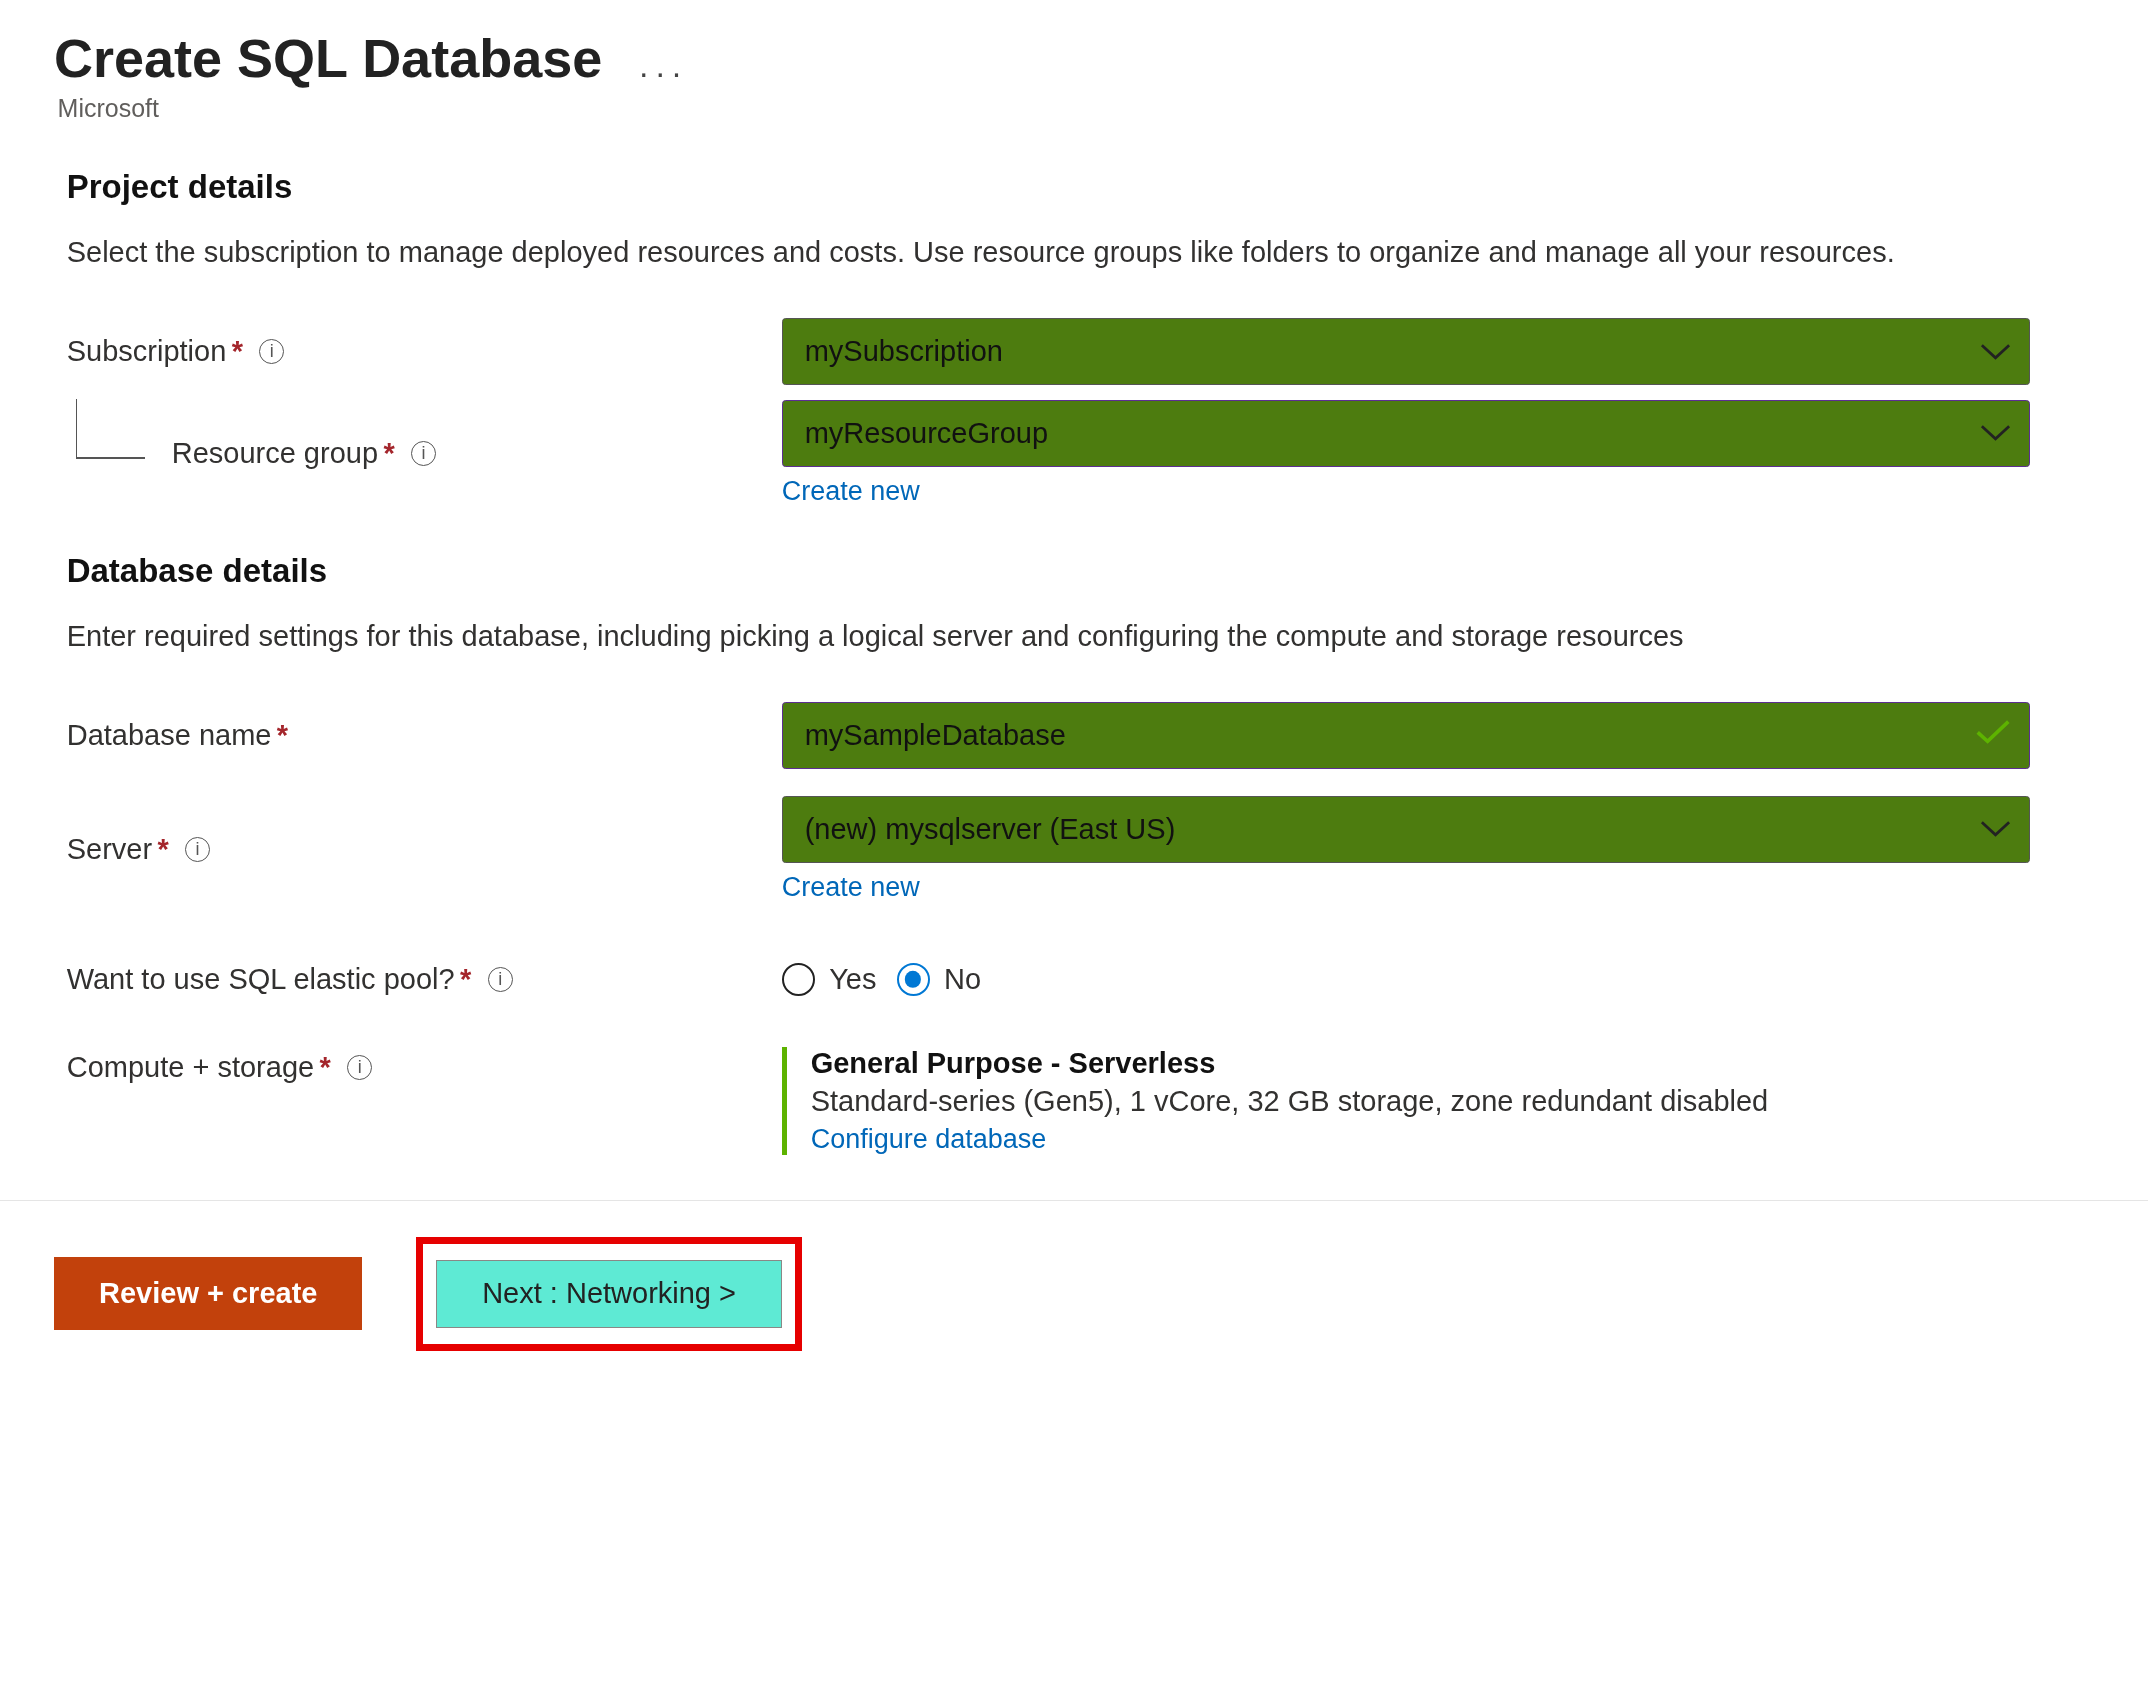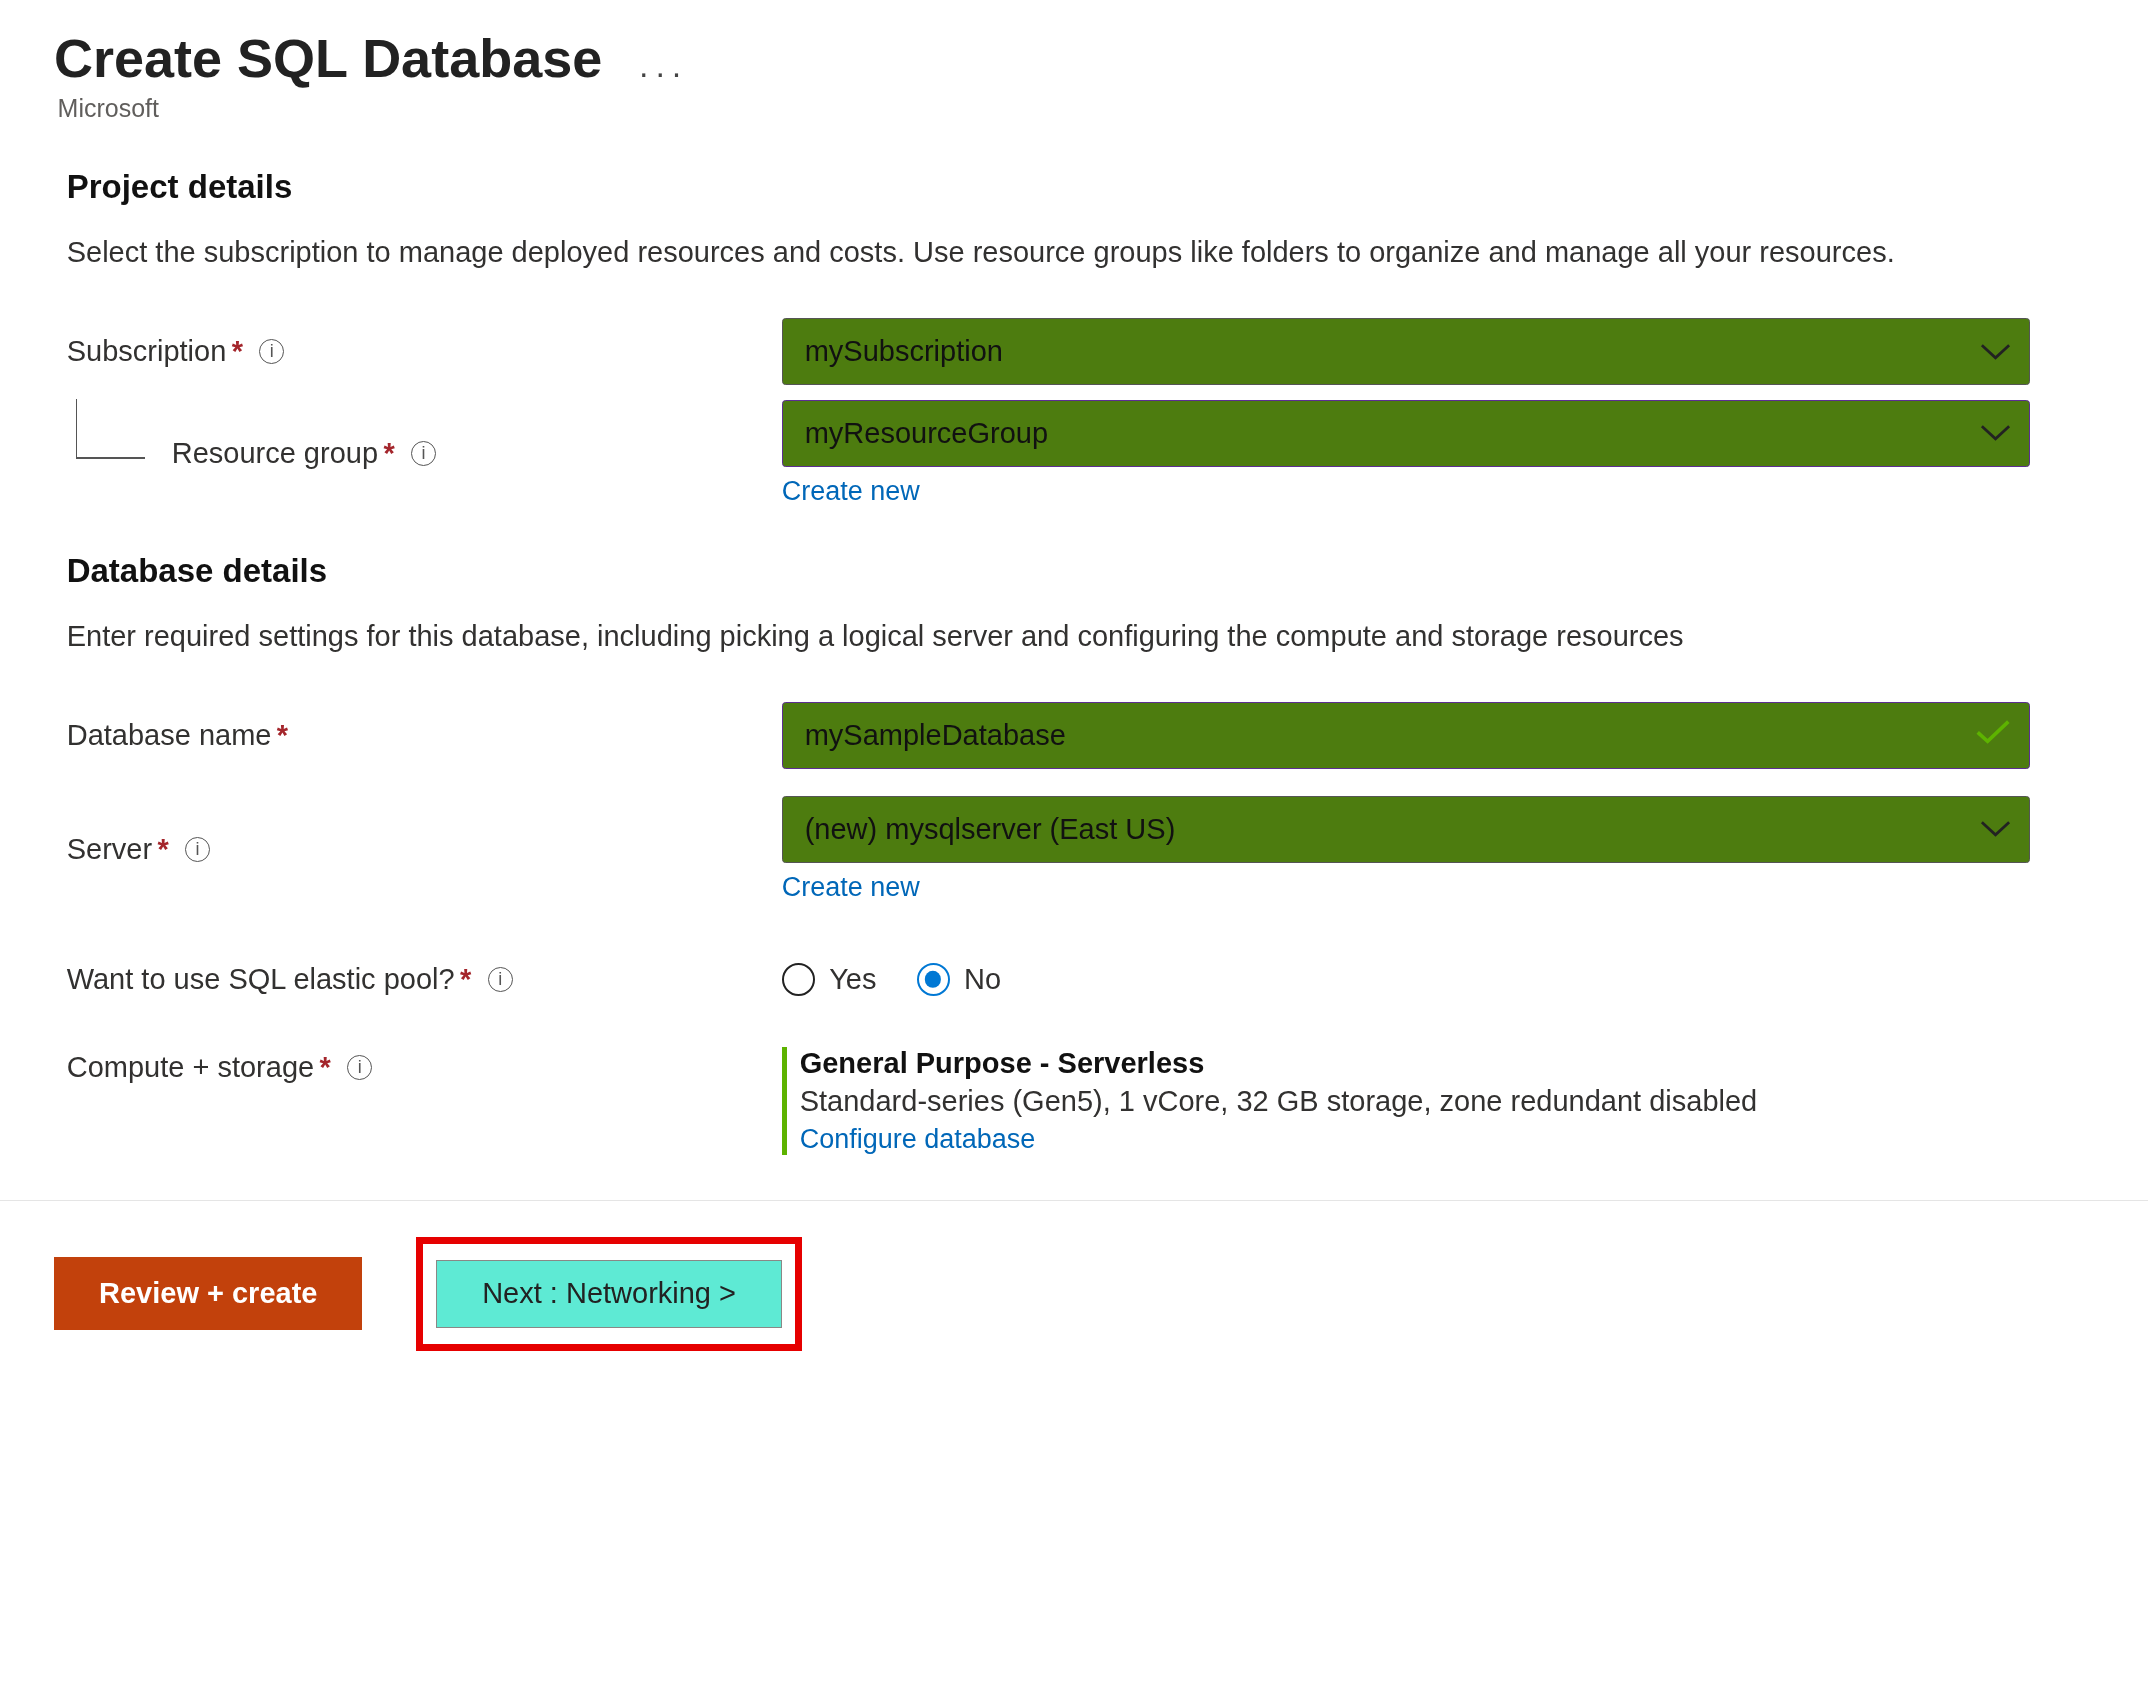--- a/index.html
+++ b/index.html
@@ -148,21 +148,21 @@
     position: absolute;
     left: 9px;
     top: 40px;
     width: 69px;
     height: 1.8px;
     background: #555;
   }
   .radio-group {
     display: flex;
     align-items: flex-end;
-    gap: 40px;
+    gap: 20px;
   }
   .radio {
     display: inline-flex;
     align-items: center;
     gap: 14.5px;
     font-size: 29px;
     cursor: pointer;
   }
   .radio .circle {
     width: 33px;
@@ -181,21 +181,21 @@
     left: 50%;
     top: 50%;
     width: 16.3px;
     height: 16.3px;
     background: #0078d4;
     border-radius: 50%;
     transform: translate(-50%, -50%);
   }
   .compute-block {
     border-left: 5.4px solid #5db300;
-    padding-left: 13px;
+    padding-left: 24px;
   }
   .compute-title {
     font-size: 29px;
     font-weight: 700;
     color: #111;
     margin-bottom: 5.4px;
   }
   .compute-sub {
     font-size: 29px;
     color: #323130;

